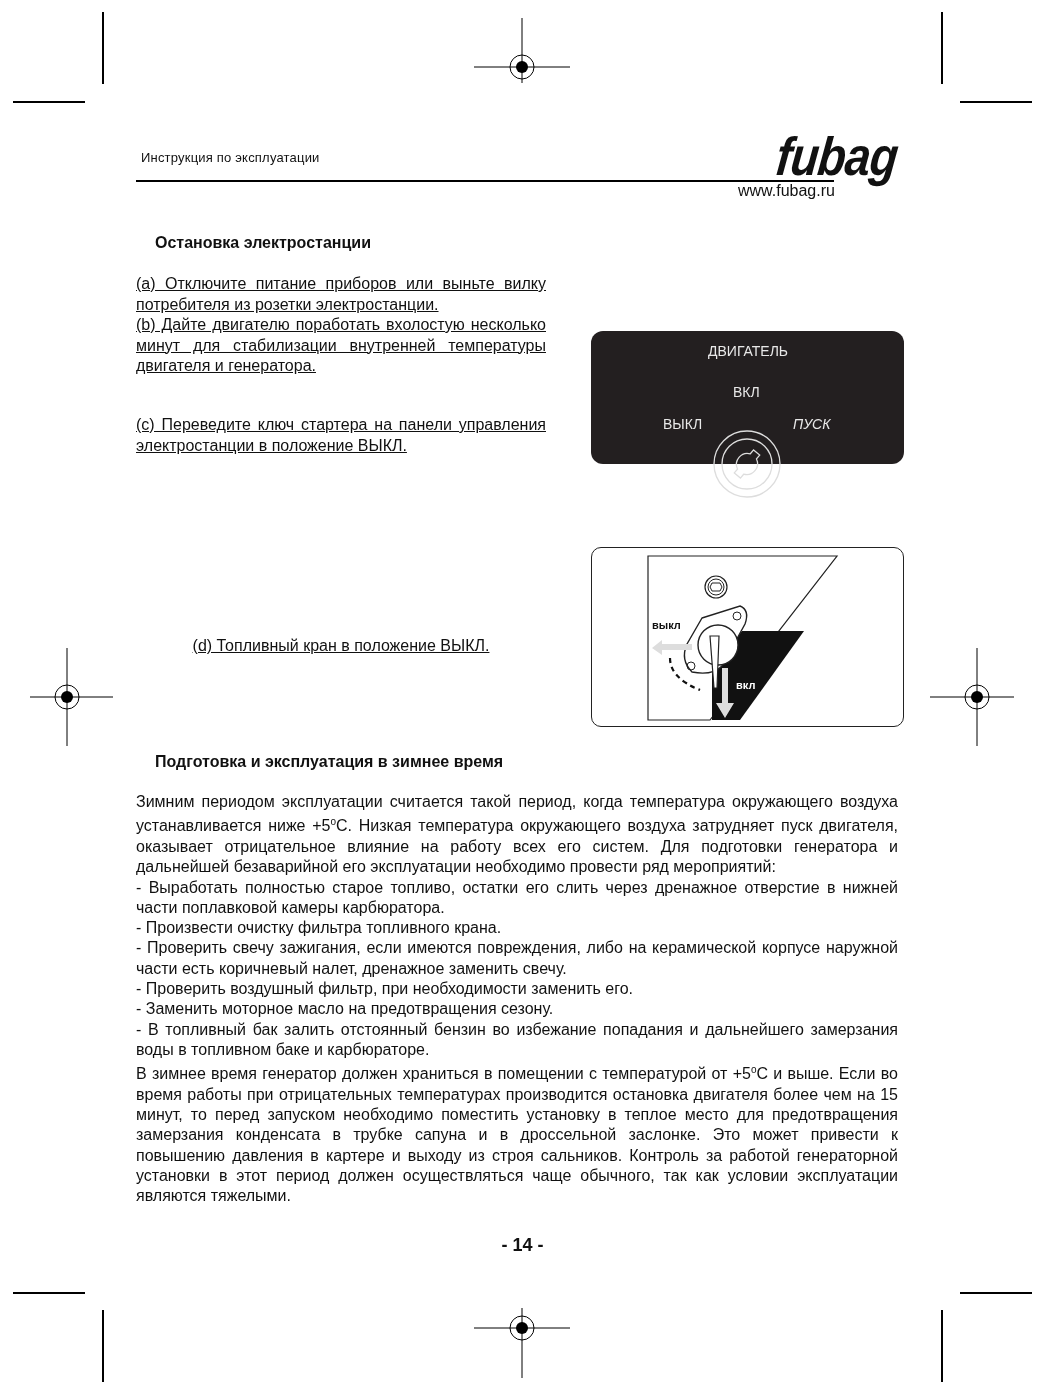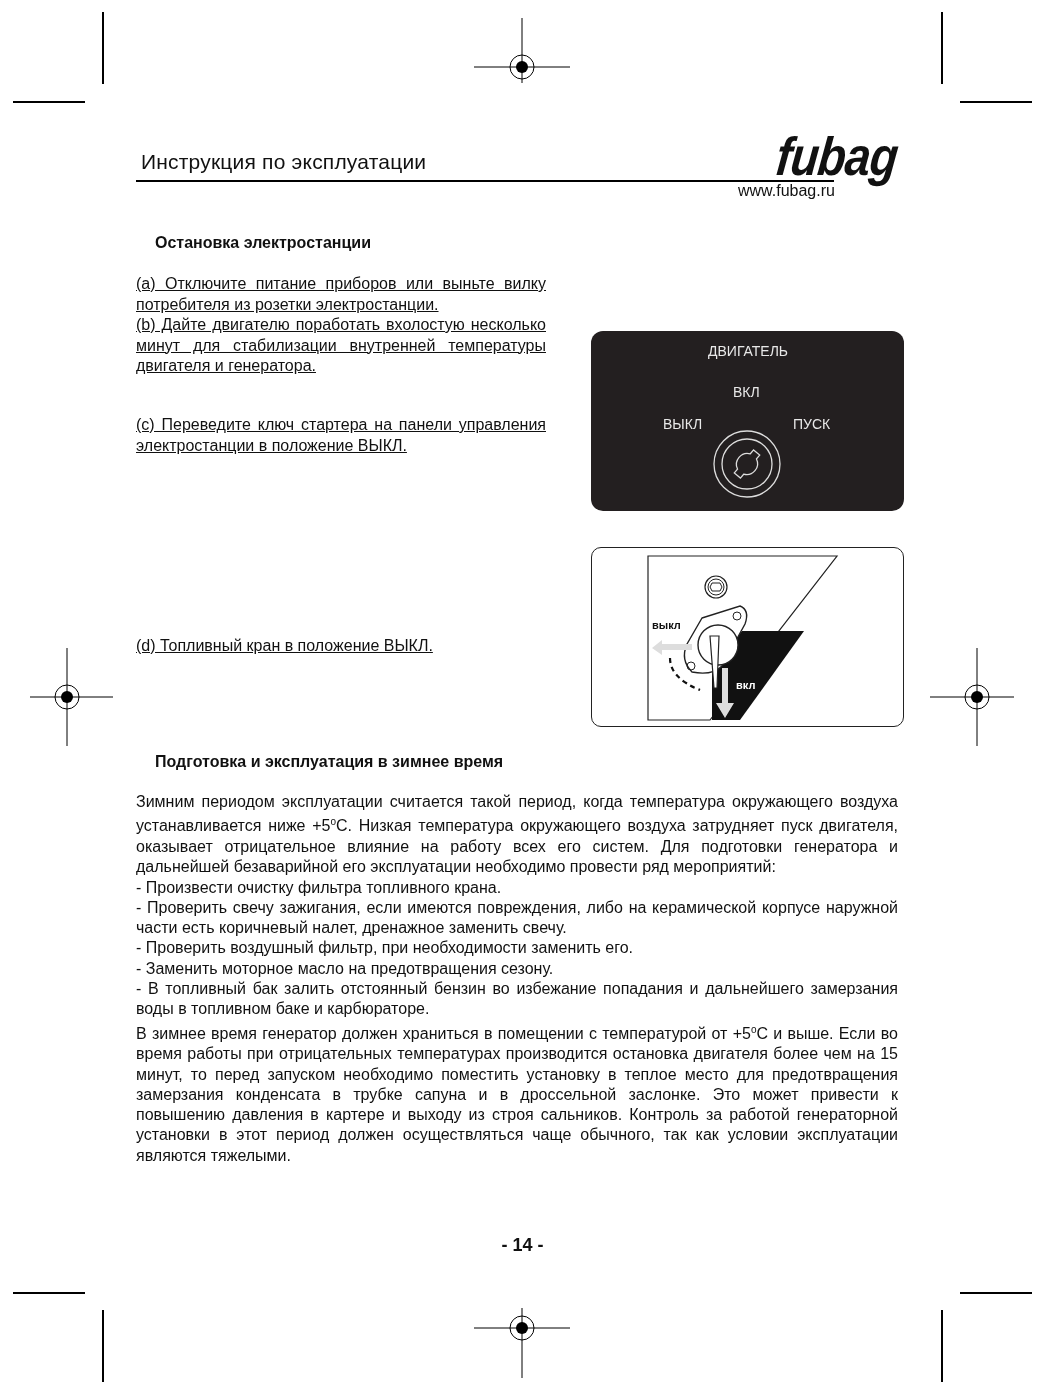--- a/index.html
+++ b/index.html
@@ -1,27 +1,27 @@
 <!DOCTYPE html>
 <html><head>
 <meta charset="utf-8">
 <style>
   html, body { margin: 0; padding: 0; background: #fff; }
   body { width: 1045px; height: 1397px; position: relative; overflow: hidden; font-family: "Liberation Sans", sans-serif; color: #111; }
   .abs { position: absolute; }
   .crop { position: absolute; background: #000; }
-  .header-title { left: 141px; top: 150px; font-size: 21px; letter-spacing: 0.2px; }
+  .header-title { left: 141px; top: 150px; font-size: 13px; letter-spacing: 0.2px; }
   .header-rule { left: 136px; top: 180px; width: 698px; height: 2px; background: #000; }
   .logo { left: 780px; top: 125px; font-size: 54px; font-weight: bold; font-style: italic; letter-spacing: -1px; transform: skewX(-6deg) scaleX(0.85); transform-origin: left top; font-family: "Liberation Sans", sans-serif; }
   .site { left: 738px; top: 182px; font-size: 16px; }
   .h2 { font-weight: bold; font-size: 16px; margin-left: 19px; }
   .para { font-size: 16px; line-height: 20.5px; text-align: justify; text-decoration: underline; }
   .body-text { left: 136px; top: 792px; width: 762px; font-size: 16px; line-height: 20.3px; text-align: justify; }
   .body-text p { margin: 0; }
-  .panel1 { left: 591px; top: 331px; width: 313px; height: 180px; background: #231f20; border-radius: 12px; color: #e8e8e8; font-size: 14px; }
+  .panel1 { left: 591px; top: 331px; width: 313px; height: 133px; background: #231f20; border-radius: 12px; color: #e8e8e8; font-size: 14px; }
   .panel1 .lbl { position: absolute; }
   .panel2 { left: 591px; top: 547px; width: 311px; height: 178px; border: 1.5px solid #222; border-radius: 10px; background: #fff; overflow: hidden; }
   .pagenum { left: 0; width: 1045px; top: 1235px; text-align: center; font-size: 18px; font-weight: bold; }
   sup { font-size: 10px; }
 </style>
 </head>
 <body>
 
 <div class="crop" style="left:102px;top:12px;width:2px;height:72px;"></div>
 <div class="crop" style="left:13px;top:101px;width:72px;height:2px;"></div>
@@ -59,27 +59,27 @@
 
 <div class="abs header-title">Инструкция по эксплуатации</div>
 <div class="abs header-rule"></div>
 <div class="abs logo">fubag</div>
 <div class="abs site">www.fubag.ru</div>
 
 <div class="abs h2" style="left:136px;top:234px;">Остановка электростанции</div>
 <div class="abs para" style="left:136px;top:274px;width:410px;">(a) Отключите питание приборов или выньте вилку потребителя из розетки электростанции.</div>
 <div class="abs para" style="left:136px;top:315px;width:410px;">(b) Дайте двигателю поработать вхолостую несколько минут для стабилизации внутренней температуры двигателя и генератора.</div>
 <div class="abs para" style="left:136px;top:415px;width:410px;">(c) Переведите ключ стартера на панели управления электростанции в положение ВЫКЛ.</div>
-<div class="abs para" style="left:136px;top:636px;width:410px;text-align:left;">(d) Топливный кран в положение ВЫКЛ.</div>
+<div class="abs para" style="left:136px;top:636px;width:410px;text-align:center;">(d) Топливный кран в положение ВЫКЛ.</div>
 
 <div class="abs panel1">
   <span class="lbl" style="left:117px;top:12px;">ДВИГАТЕЛЬ</span>
   <span class="lbl" style="left:142px;top:53px;">ВКЛ</span>
   <span class="lbl" style="left:72px;top:85px;">ВЫКЛ</span>
-  <span class="lbl" style="left:202px;top:85px;">ПУСК</span>
+  <span class="lbl" style="left:202px;top:85px;font-style:italic;">ПУСК</span>
   <svg class="lbl" style="left:121px;top:98px;" width="70" height="70" viewBox="0 0 70 70">
     <circle cx="35" cy="35" r="33" fill="none" stroke="#ddd" stroke-width="1.3"></circle>
     <circle cx="35" cy="35" r="25" fill="none" stroke="#ddd" stroke-width="1.3"></circle>
     <g transform="rotate(40 35 35)" fill="none" stroke="#ddd" stroke-width="1.3">
       <path d="M31 20 h8 v5 a11 11 0 0 1 0 20 v5 h-8 v-5 a11 11 0 0 1 0 -20 z"></path>
     </g>
   </svg>
 </div>
 
 <div class="abs panel2">
@@ -99,20 +99,21 @@
     <path d="M78 110 Q78 130 108 142" fill="none" stroke="#111" stroke-width="2.2" stroke-dasharray="5 4"></path>
     <text x="60" y="81" font-family="Liberation Sans, sans-serif" font-size="11" font-weight="bold" fill="#111">выкл</text>
     <text x="144" y="141" font-family="Liberation Sans, sans-serif" font-size="11" font-weight="bold" fill="#fff">вкл</text>
   </svg>
 </div>
 
 <div class="abs h2" style="left:136px;top:753px;">Подготовка и эксплуатация в зимнее время</div>
 
 <div class="abs body-text">
   <p><span>Зимним периодом эксплуатации считается такой период, когда температура окружающего воздуха устанавливается ниже +5</span><sup>o</sup><span>С. Низкая температура окружающего воздуха затрудняет пуск двигателя, оказывает отрицательное влияние на работу всех его систем. Для подготовки генератора и дальнейшей безаварийной его эксплуатации необходимо провести ряд мероприятий:</span></p>
+  <p>- Выработать полностью старое топливо, остатки его слить через дренажное отверстие в нижней части поплавковой камеры карбюратора.</p>
   <p>- Произвести очистку фильтра топливного крана.</p>
   <p>- Проверить свечу зажигания, если имеются повреждения, либо на керамической корпусе наружной части есть коричневый налет, дренажное заменить свечу.</p>
   <p>- Проверить воздушный фильтр, при необходимости заменить его.</p>
   <p>- Заменить моторное масло на предотвращения сезону.</p>
   <p>- В топливный бак залить отстоянный бензин во избежание попадания и дальнейшего замерзания воды в топливном баке и карбюраторе.</p>
   <p><span>В зимнее время генератор должен храниться в помещении с температурой от +5</span><sup>o</sup><span>С и выше. Если во время работы при отрицательных температурах производится остановка двигателя более чем на 15 минут, то перед запуском необходимо поместить установку в теплое место для предотвращения замерзания конденсата в трубке сапуна и в дроссельной заслонке. Это может привести к повышению давления в картере и выходу из строя сальников. Контроль за работой генераторной установки в этот период должен осуществляться чаще обычного, так как условии эксплуатации являются тяжелыми.</span></p>
 </div>
 
 <div class="abs pagenum">- 14 -</div>
 

